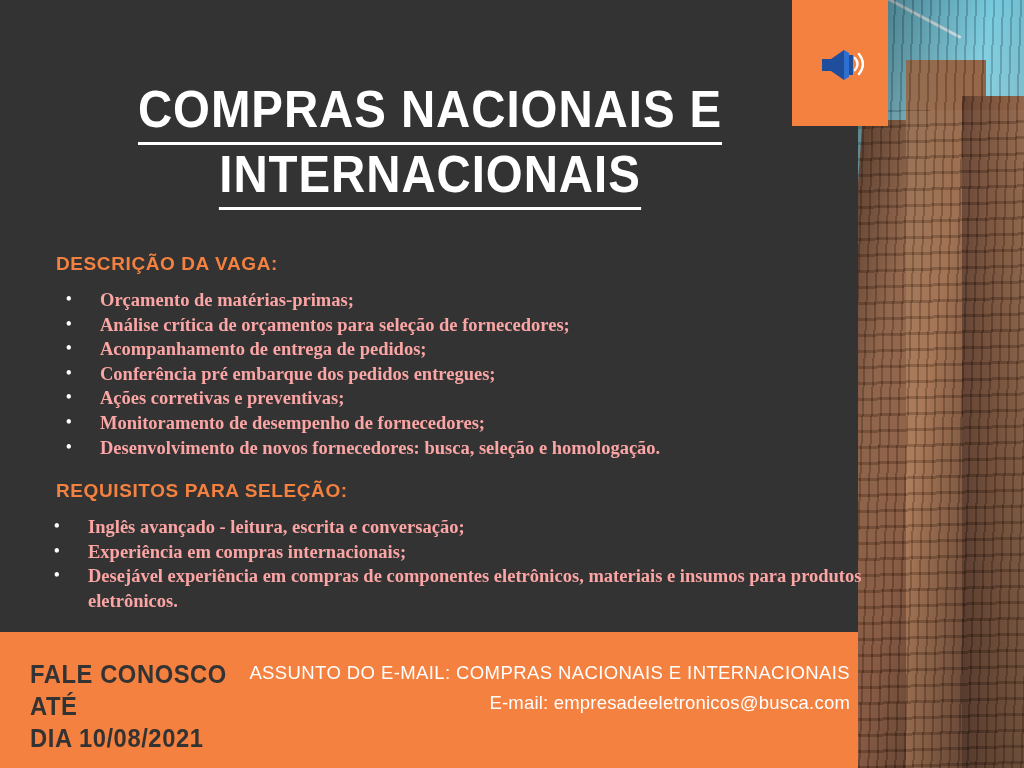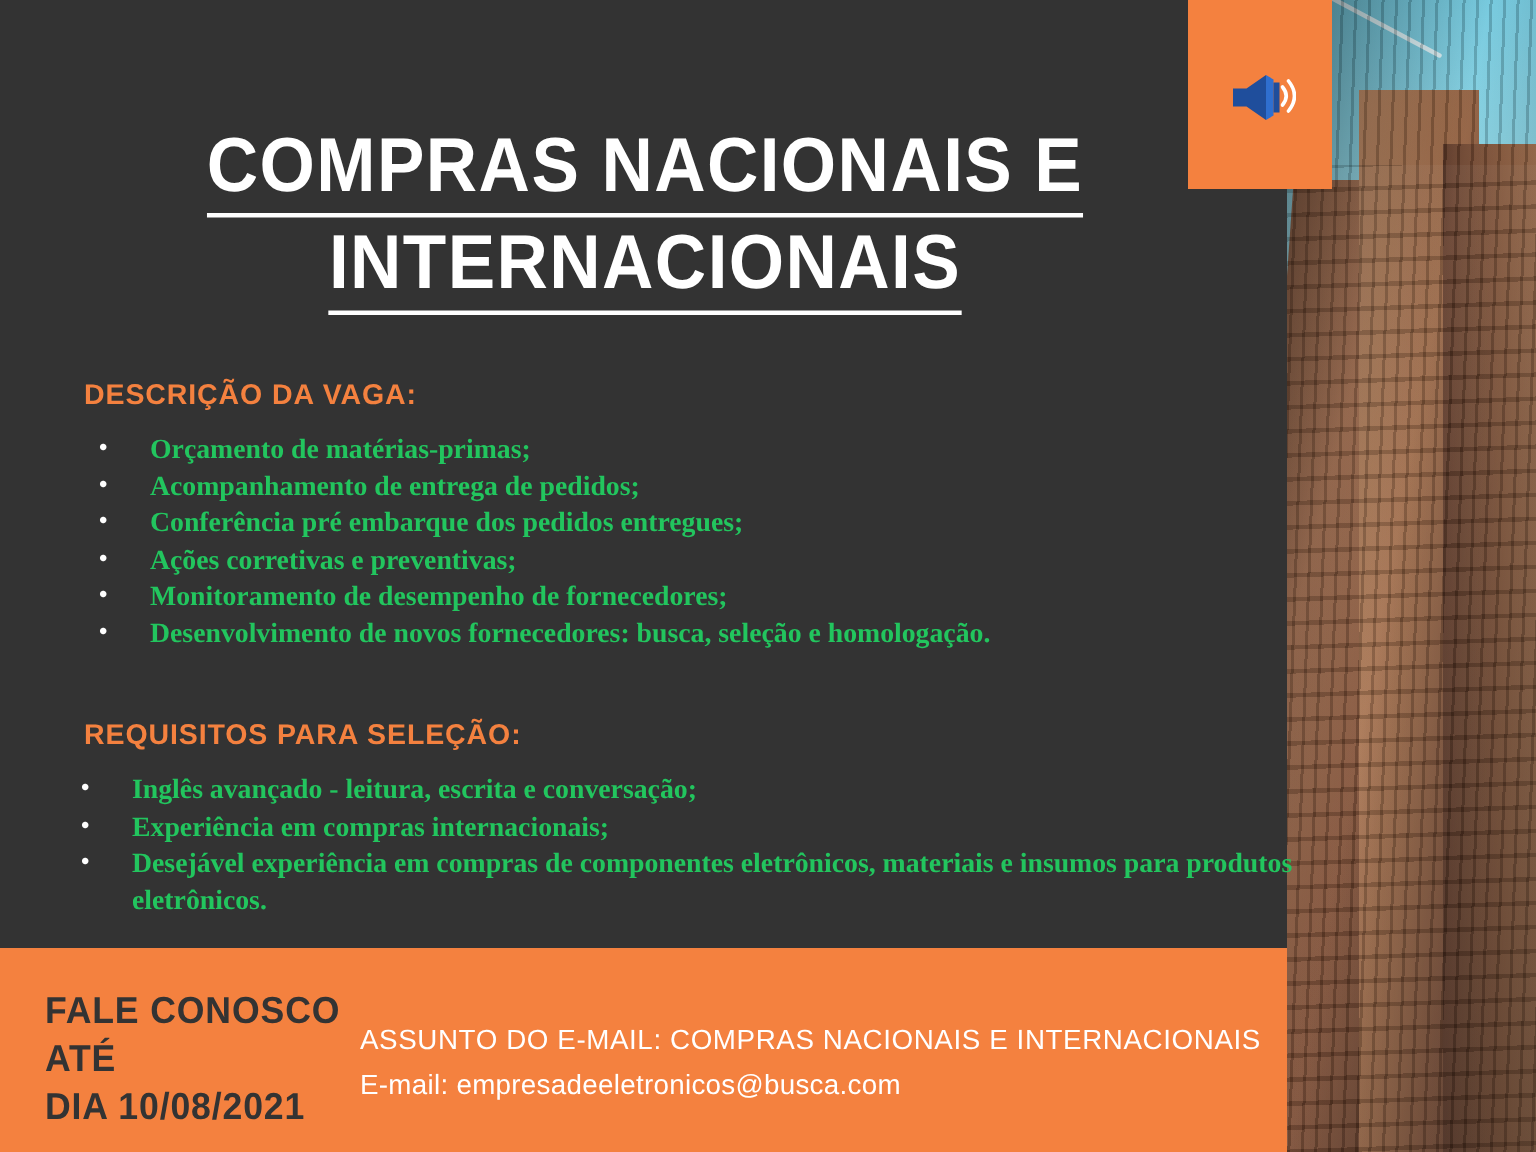--- a/index.html
+++ b/index.html
@@ -159,21 +159,21 @@
     font-family: "Liberation Sans", sans-serif;
   }
   #desc-head { top: 253px; left: 56px; }
   #req-head  { top: 480px; left: 56px; }
 
   ul.bullets {
     position: absolute;
     margin: 0;
     padding: 0;
     list-style: none;
-    color: #22c55e;
+    color: #fca5a5;
     font-family: "Liberation Serif", serif;
     font-weight: 700;
     font-size: 18.5px;
     line-height: 24.6px;
   }
   #desc-list { top: 288px; left: 56px; width: 800px; }
   #req-list  { top: 515px; left: 44px; width: 820px; }
 
   ul.bullets li {
     position: relative;
@@ -209,24 +209,23 @@
     line-height: 32px;
     font-family: "Liberation Sans Narrow", "Liberation Sans", sans-serif;
     transform: scaleX(.95);
     transform-origin: left top;
   }
   .footer-right {
     position: absolute;
     top: 28px;
     left: 240px;
     width: 610px;
-    text-align: left;
-    color: #ffffff;
-    font-family: "Liberation Sans", sans-serif;
-    margin-top: 20px;
+    text-align: right;
+    color: #ffffff;
+    font-family: "Liberation Sans", sans-serif;
   }
   .footer-subject {
     font-size: 18.5px;
     letter-spacing: .4px;
     line-height: 26px;
   }
   .footer-email {
     margin-top: 6px;
     font-size: 18.5px;
     letter-spacing: .2px;
@@ -262,20 +261,21 @@
 
 
   <div class="title">
     <span class="u">COMPRAS NACIONAIS E</span><br>
     <span class="u">INTERNACIONAIS</span>
   </div>
 
   <div class="section-head" id="desc-head">DESCRIÇÃO DA VAGA:</div>
   <ul class="bullets" id="desc-list">
     <li>Orçamento de matérias-primas;</li>
+    <li>Análise crítica de orçamentos para seleção de fornecedores;</li>
     <li>Acompanhamento de entrega de pedidos;</li>
     <li>Conferência pré embarque dos pedidos entregues;</li>
     <li>Ações corretivas e preventivas;</li>
     <li>Monitoramento de desempenho de fornecedores;</li>
     <li>Desenvolvimento de novos fornecedores: busca, seleção e homologação.</li>
   </ul>
 
   <div class="section-head" id="req-head">REQUISITOS PARA SELEÇÃO:</div>
   <ul class="bullets" id="req-list">
     <li>Inglês avançado - leitura, escrita e conversação;</li>

